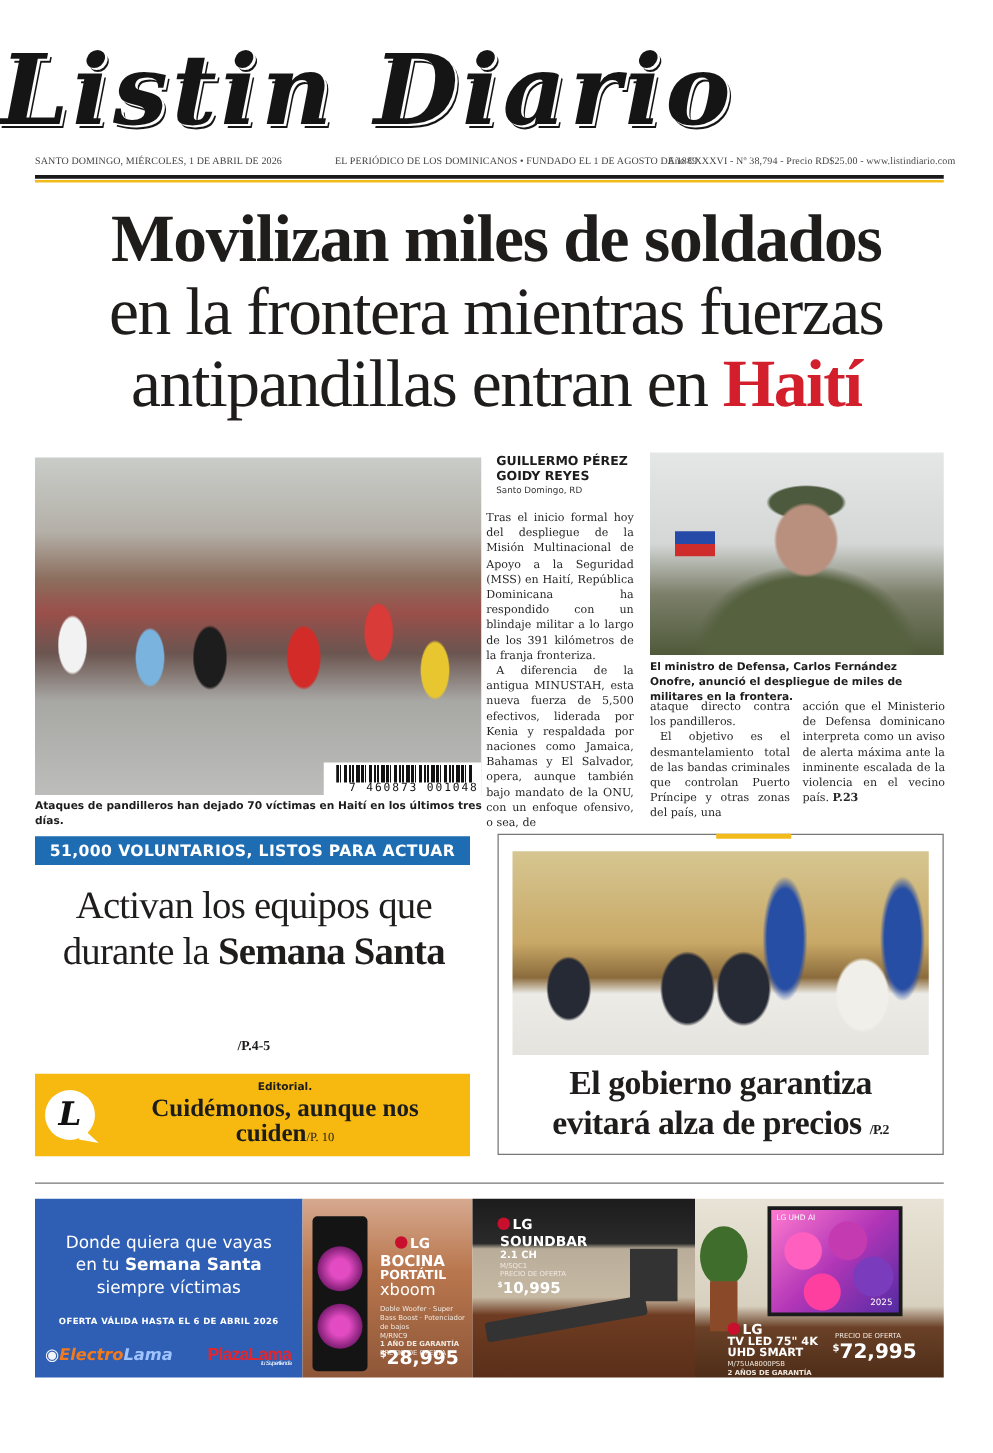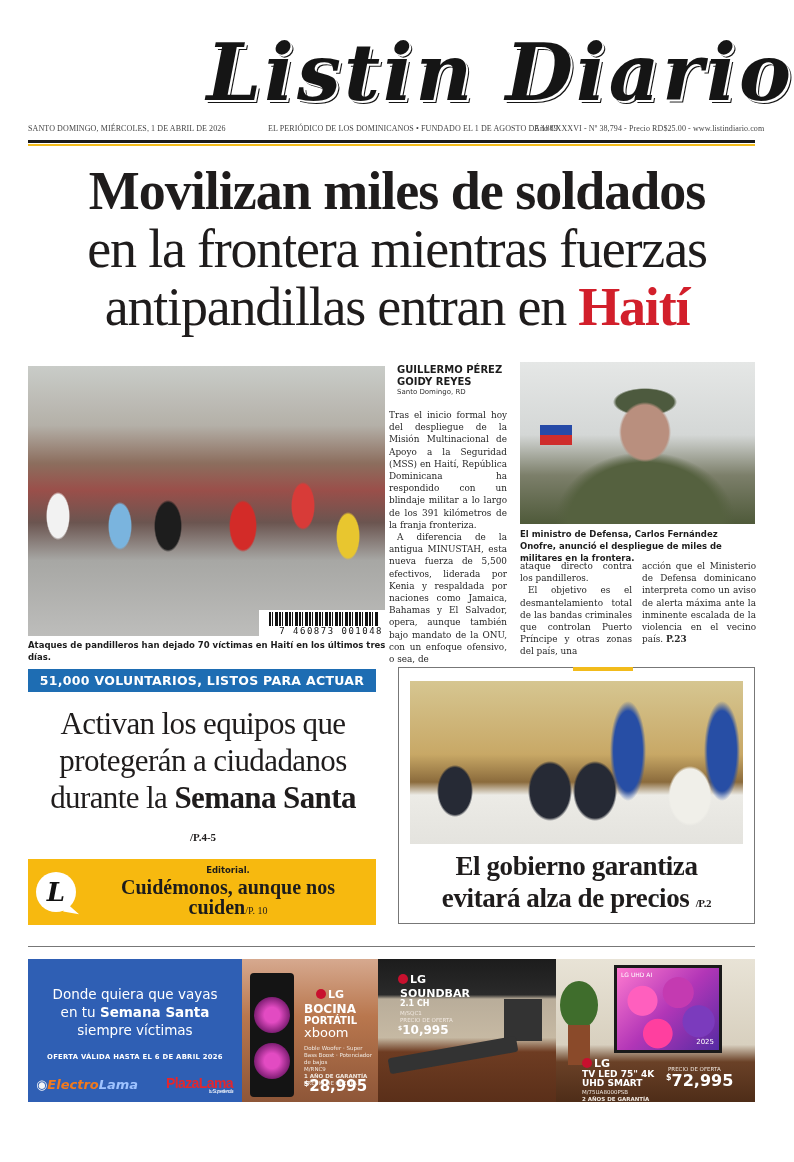--- a/index.html
+++ b/index.html
@@ -2,21 +2,21 @@
 <html><head>
 <meta charset="utf-8">
 <style>
   * { box-sizing: border-box; margin: 0; padding: 0; }
   html, body { width: 794px; height: 1162px; background: #fff; overflow: hidden; }
   body { position: relative; font-family: "DejaVu Serif", serif; color: #1c1a1a; }
 
   .abs { position: absolute; }
 
   
-  .masthead { left: 0; top: 28px; width: 794px; text-align: right;
+  .masthead { left: 0; top: 28px; width: 794px; text-align: left;
     font-family: "DejaVu Serif", serif; font-weight: bold; font-size: 78px; letter-spacing: 3px;
     color: #151515; line-height: 90px; font-style: italic;
     text-shadow: 2px 2px 0 #fff, 3px 3px 0 #151515; }
   .dateline { top: 124px; font-size: 8px; color: #444; letter-spacing: 0.1px; white-space: nowrap; font-family: "Liberation Serif", serif; }
   .rule-black { left: 28px; top: 140px; width: 727px; height: 3px; background: #1a1a1a; }
   .rule-yellow { left: 28px; top: 144px; width: 727px; height: 2px; background: #f2bb1b; }
 
   
   .headline { left: 20px; top: 162px; width: 754px; text-align: center;
     font-family: "Liberation Serif", serif; font-size: 54px; line-height: 58px; color: #1f1c1c; }
@@ -177,21 +177,20 @@
   <p class="ind">El objetivo es el desmantelamiento total de las bandas criminales que controlan Puerto Príncipe y otras zonas del país, una</p>
 </div>
 
 <div class="abs body-text" style="left:642px; top:560px; width:114px;">
   <p><span>acción que el Ministerio de Defensa dominicano interpreta como un aviso de alerta máxima ante la inminente escalada de la violencia en el vecino país.</span> <b>P.23</b></p>
 </div>
 
 <div class="abs kicker">51,000 VOLUNTARIOS, LISTOS PARA ACTUAR</div>
 <div class="abs sub-headline">
   <div>Activan los equipos que</div>
-  <div>protegerán a ciudadanos</div>
   <div><span>durante la </span><b>Semana Santa</b></div>
 </div>
 <div class="abs pageref" style="left:28px; top:831px; width:350px; text-align:center;">/P.4-5</div>
 
 <div class="abs editorial">
   <div class="ed-tail"></div>
   <div class="ed-bubble">L</div>
   <div class="ed-label">Editorial.</div>
   <div class="ed-title">
     <div>Cuidémonos, aunque nos</div>

